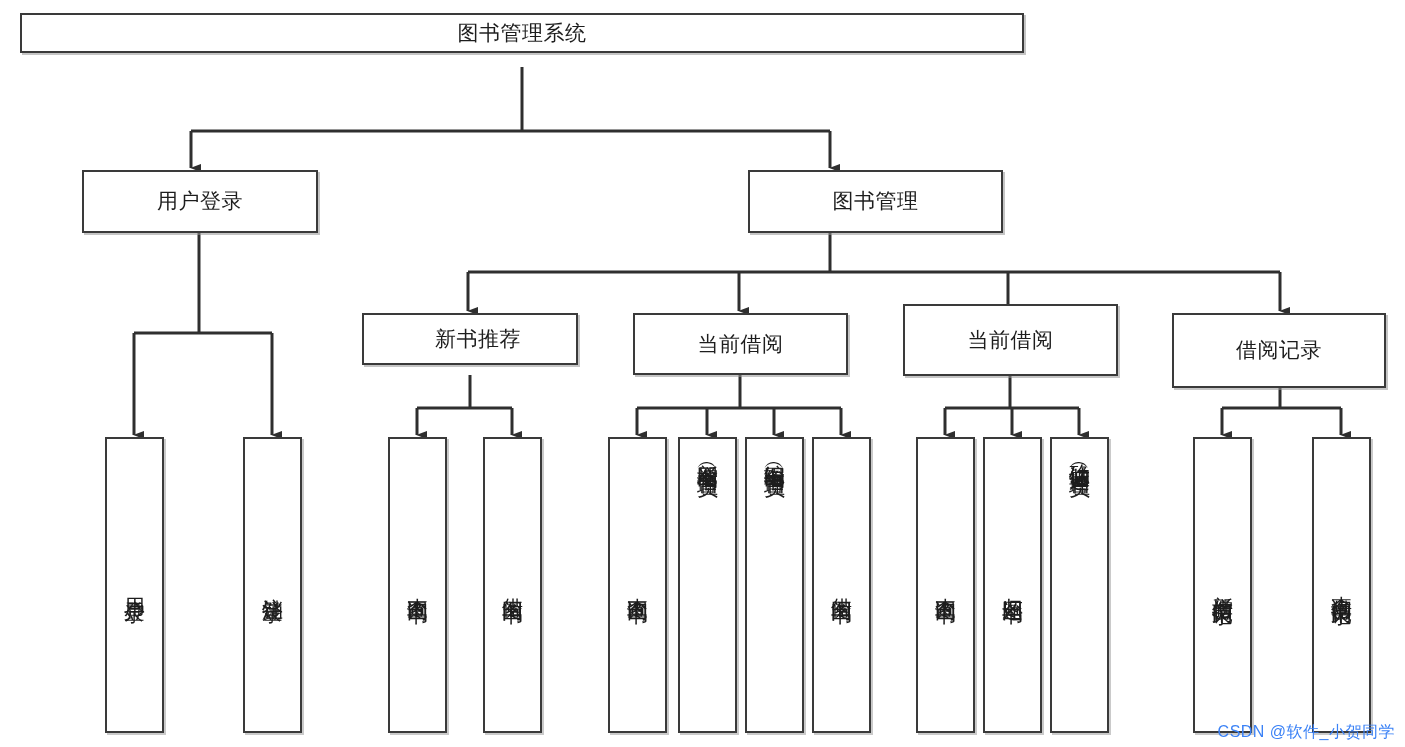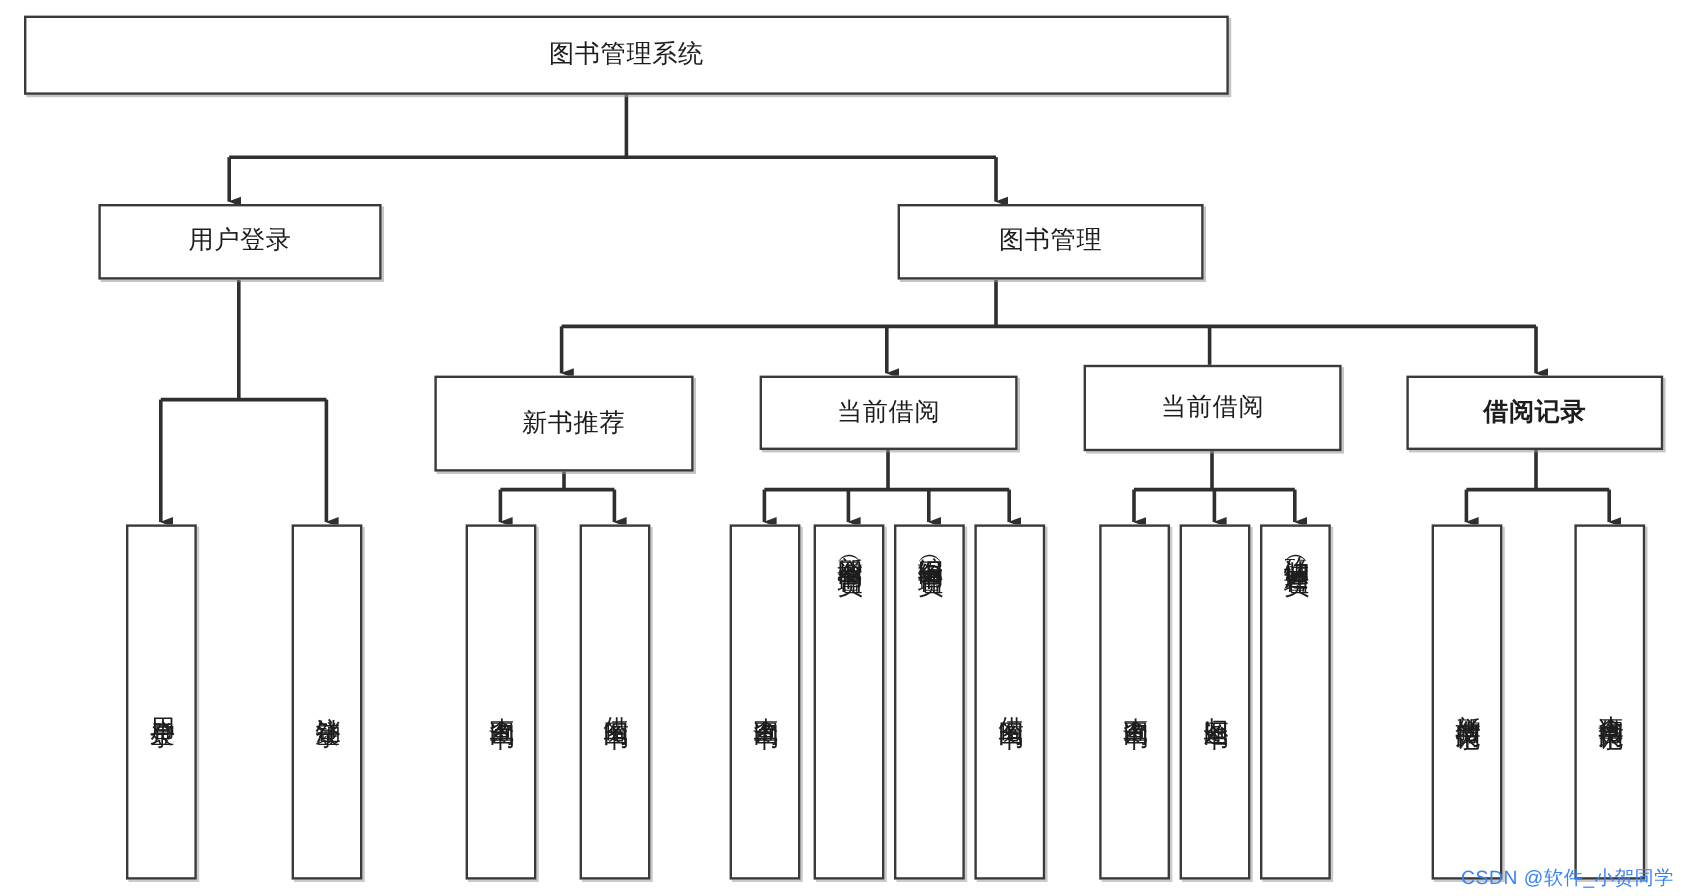--- a/index.html
+++ b/index.html
@@ -125,41 +125,41 @@
       <path d="M 1012 408 L 1012 435" marker-end="url(#arrowhead)"></path>
       <path d="M 1079 408 L 1079 435" marker-end="url(#arrowhead)"></path>
 
       <path d="M 1280 375 L 1280 408"></path>
       <path d="M 1222 408 L 1341 408"></path>
       <path d="M 1222 408 L 1222 435" marker-end="url(#arrowhead)"></path>
       <path d="M 1341 408 L 1341 435" marker-end="url(#arrowhead)"></path>
     </g>
   </svg>
 
-  <div class="node-box" style="left:20px; top:13px; width:1004px; height:66px;">
+  <div class="node-box" style="left:20px; top:13px; width:1004px; height:40px;">
     <span class="node-label">图书管理系统</span>
   </div>
 
   <div class="node-box" style="left:82px; top:170px; width:236px; height:63px;">
     <span class="node-label">用户登录</span>
   </div>
   <div class="node-box" style="left:712px; top:170px; width:255px; height:63px;margin-left:36px;">
     <span class="node-label">图书管理</span>
   </div>
 
-  <div class="node-box" style="left:362px; top:313px; width:216px; height:80px;padding-left:16px;">
+  <div class="node-box" style="left:362px; top:313px; width:216px; height:52px;padding-left:16px;">
     <span class="node-label">新书推荐</span>
   </div>
   <div class="node-box" style="left:633px; top:313px; width:215px; height:62px;">
     <span class="node-label">当前借阅</span>
   </div>
   <div class="node-box" style="left:903px; top:304px; width:215px; height:72px;">
     <span class="node-label">当前借阅</span>
   </div>
-  <div class="node-box" style="left:1172px; top:313px; width:214px; height:62px;font-weight:bold;">
+  <div class="node-box" style="left:1172px; top:313px; width:214px; height:75px;">
     <span class="node-label">借阅记录</span>
   </div>
 
   <div class="leaf-box v-center" style="left:105px; top:437px; width:59px; height:296px;">
     <span class="leaf-label">用户登录</span>
   </div>
   <div class="leaf-box v-center" style="left:243px; top:437px; width:59px; height:296px;">
     <span class="leaf-label">注销登录</span>
   </div>
   <div class="leaf-box v-center" style="left:388px; top:437px; width:59px; height:296px;">

